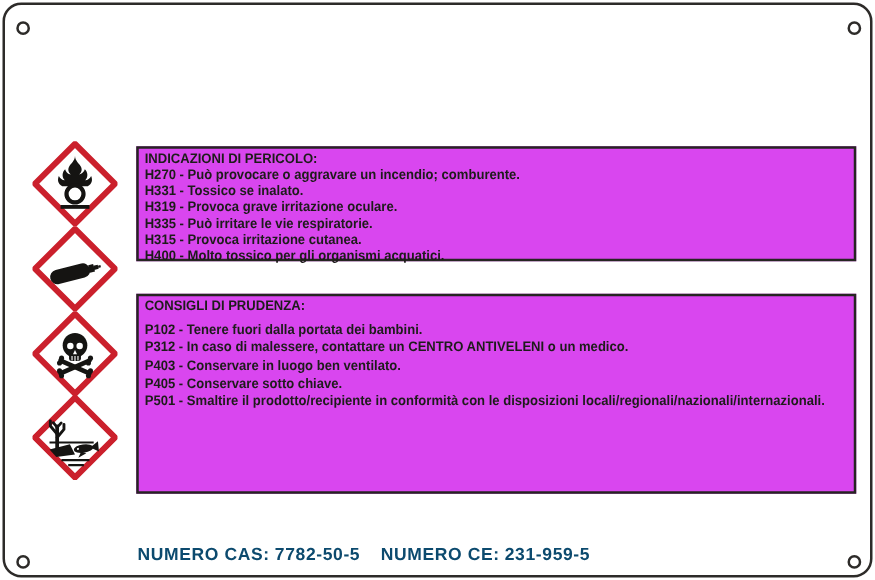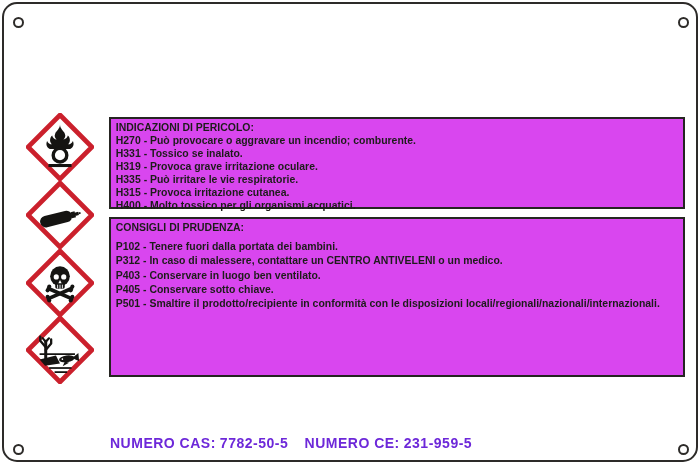--- a/index.html
+++ b/index.html
@@ -52,21 +52,21 @@
   .picto.p4 { top: 312px; }
 
   .box {
     position: absolute;
     left: 105px;
     width: 572px;
     border: 2px solid #262522;
     background: #d946ef;
   }
   .box.hazards     { top: 113px; height: 88px; }
-  .box.precautions { top: 213px; height: 156px; }
+  .box.precautions { top: 231px; height: 156px; }
 
   .box-content {
     transform: scaleX(0.95);
     transform-origin: 0 0;
     width: 105.2%;
     padding: 2px 0 0 5px;
     color: #1d1c1a;
   }
   .bheader {
     font-weight: bold;
@@ -83,21 +83,21 @@
   .precautions .bheader { margin-bottom: 5px; }
   .precautions .bline   { line-height: 14.3px; }
 
   .registry {
     position: absolute;
     left: 106px; top: 431px;
     font-size: 14px;
     line-height: 17px;
     font-weight: bold;
     letter-spacing: 0.5px;
-    color: #6d28d9;
+    color: #0c4a6e;
     white-space: nowrap;
   }
   .registry .val  { margin-left: 4px; }
   .registry .ce   { margin-left: 12px; }
 
   .sym  { fill: #151412; }
   .symW { fill: #ffffff; }
 </style>
 </head>
 <body>

